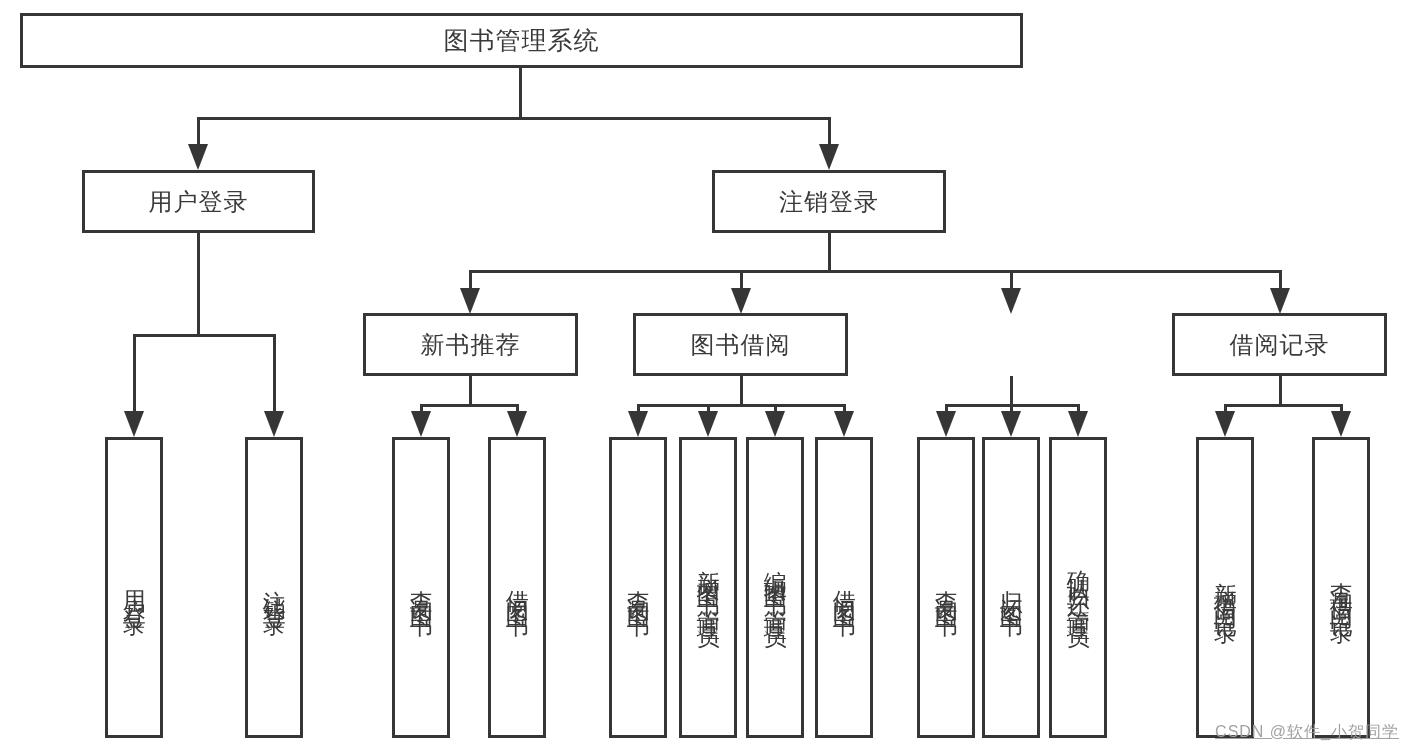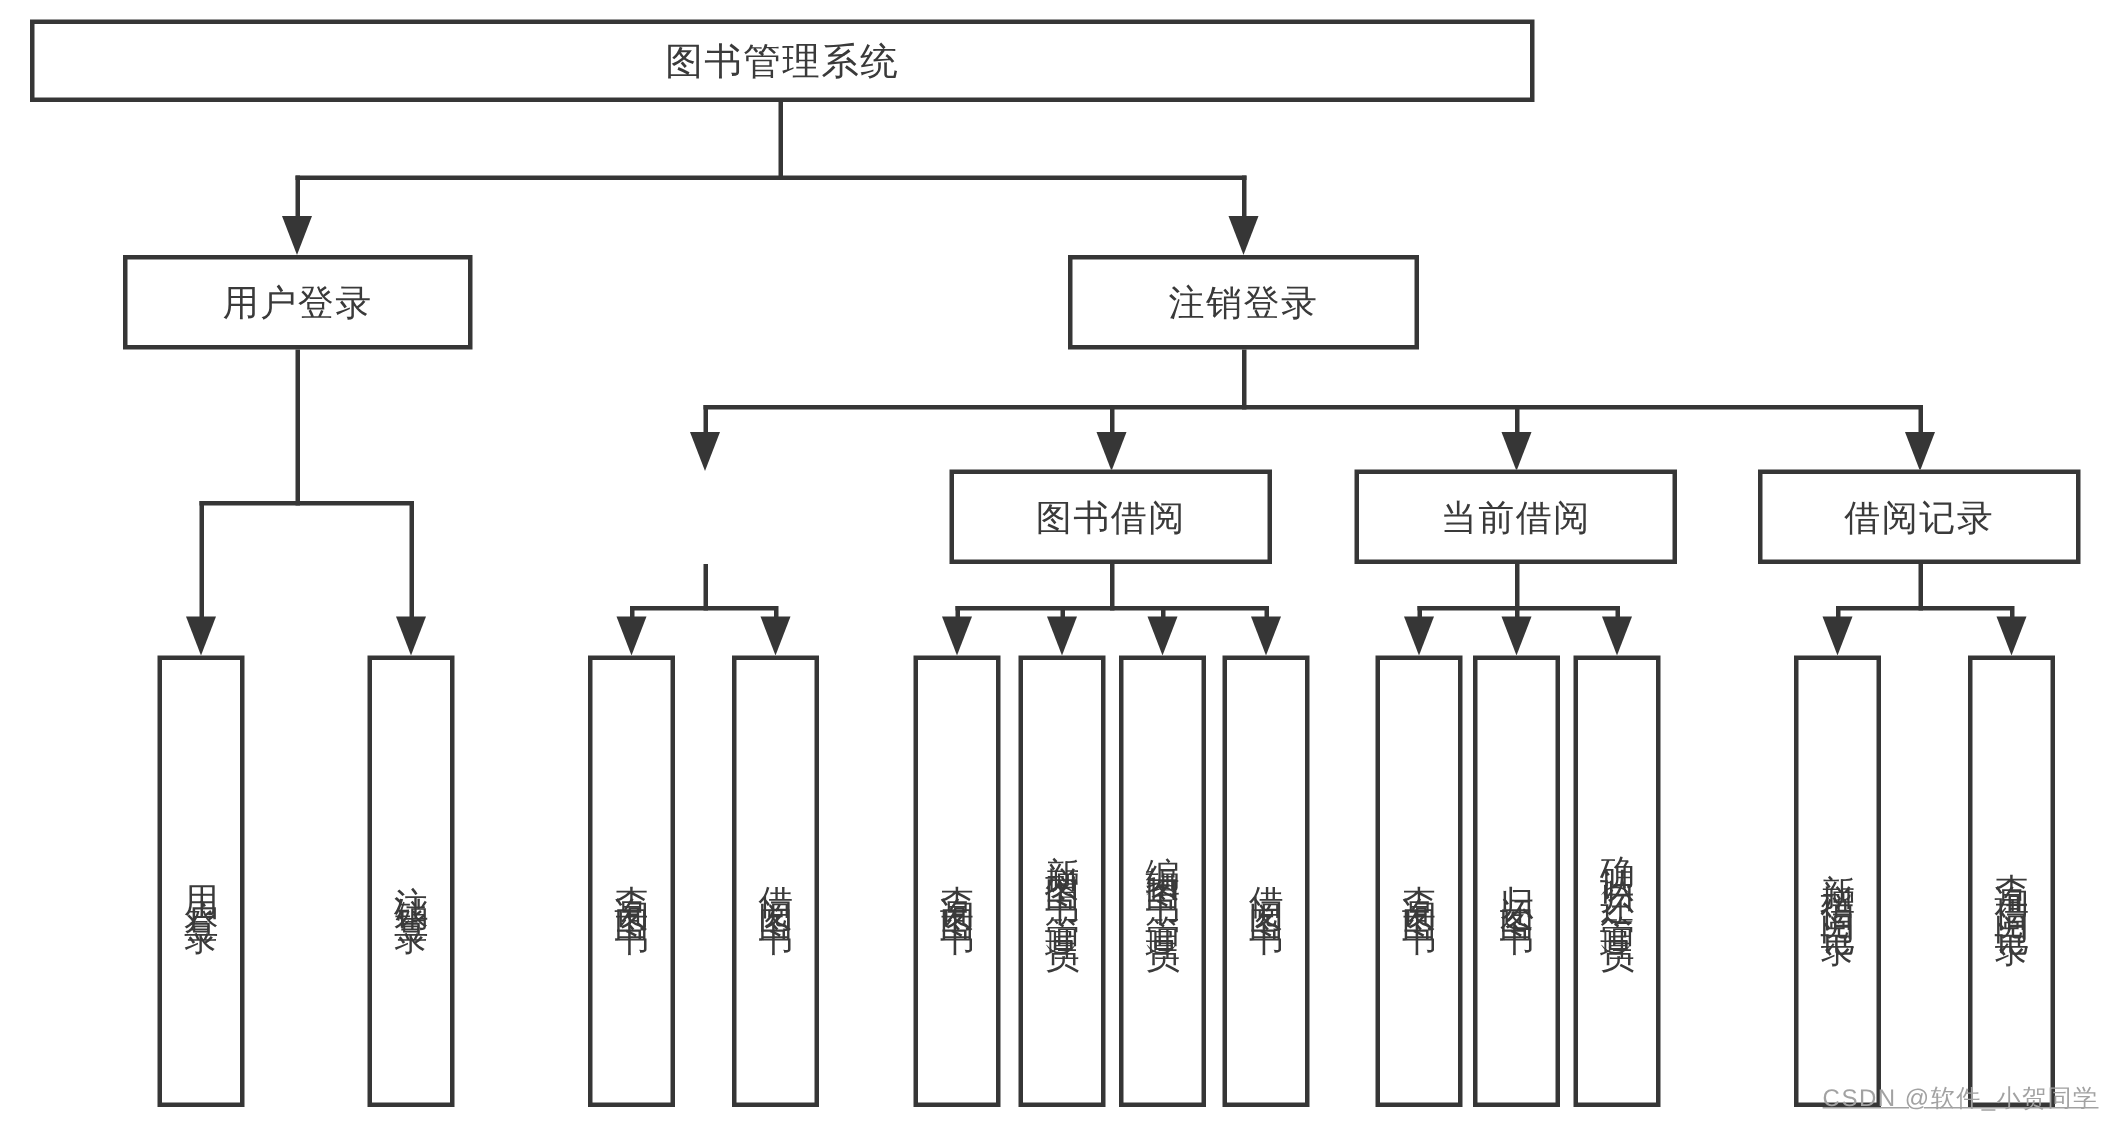--- a/index.html
+++ b/index.html
@@ -72,25 +72,25 @@
   <div class="hline" style="left:469px; top:270px; width:813px;"></div>
   <div class="vline" style="left:469px; top:270px; height:22px;"></div>
   <div class="arrow" style="left:460px; top:288px;"></div>
   <div class="vline" style="left:740px; top:270px; height:22px;"></div>
   <div class="arrow" style="left:731px; top:288px;"></div>
   <div class="vline" style="left:1010px; top:270px; height:22px;"></div>
   <div class="arrow" style="left:1001px; top:288px;"></div>
   <div class="vline" style="left:1279px; top:270px; height:22px;"></div>
   <div class="arrow" style="left:1270px; top:288px;"></div>
 
+  <div class="node node--h" style="left:363px; top:313px; width:215px; height:63px;">
+    <span>新书推荐</span>
+  </div>
   <div class="node node--h" style="left:633px; top:313px; width:215px; height:63px;justify-content:center;">
     <span>图书借阅</span>
-  </div>
-  <div class="node node--h" style="left:903px; top:313px; width:215px; height:63px;">
-    <span>当前借阅</span>
   </div>
   <div class="node node--h" style="left:1172px; top:313px; width:215px; height:63px;">
     <span>借阅记录</span>
   </div>
 
   <div class="vline" style="left:469px; top:376px; height:31px;"></div>
   <div class="hline" style="left:420px; top:404px; width:98px;"></div>
   <div class="vline" style="left:420px; top:404px; height:12px;"></div>
   <div class="arrow" style="left:411px; top:411px;"></div>
   <div class="vline" style="left:516px; top:404px; height:12px;"></div>

